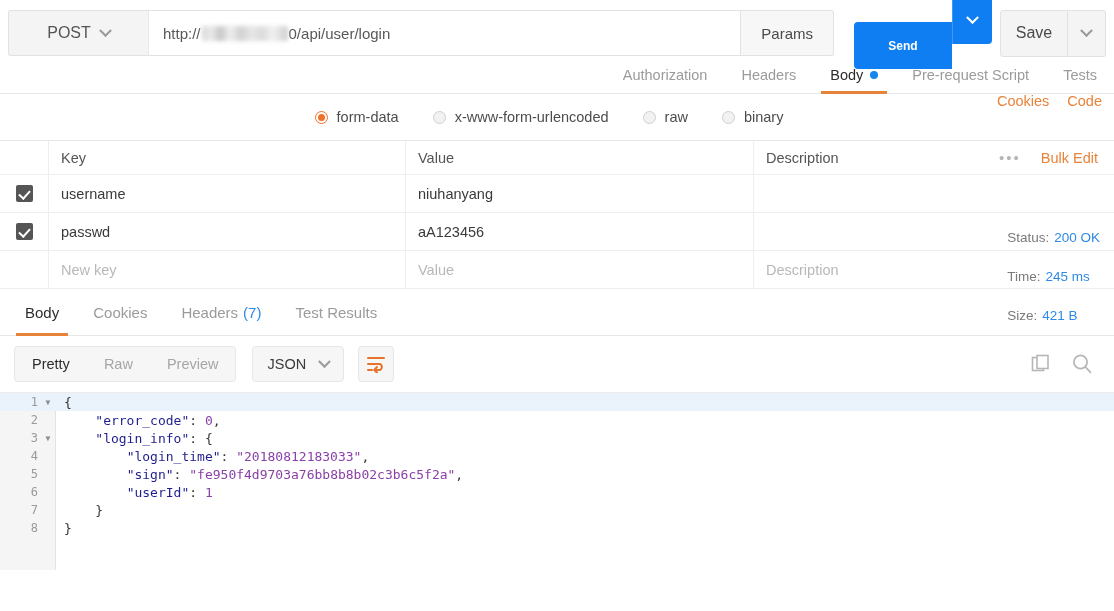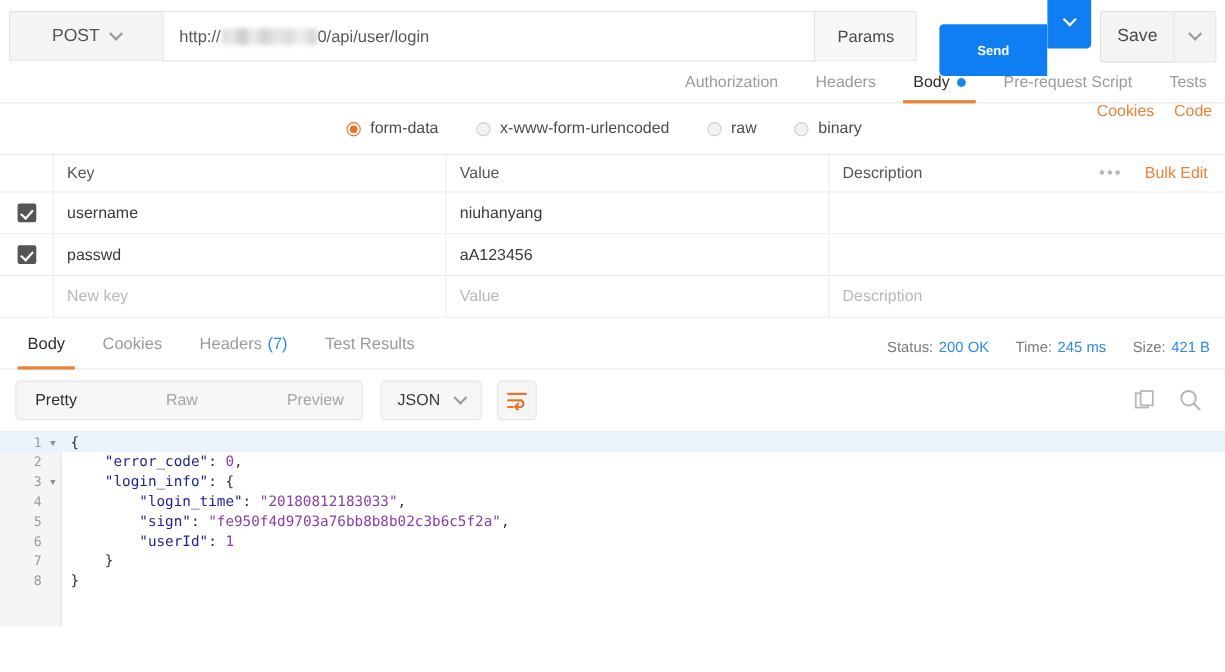--- a/index.html
+++ b/index.html
@@ -197,34 +197,33 @@
   }
   .restab.active { color: #2d2d2d; }
   .restab.active::after {
     content: ""; position: absolute; left: 8px; right: 8px; bottom: -1px;
     height: 3px; background: #e8833a;
   }
   .count-blue { color: #2e8ae6; margin-left: 5px; }
   .res-meta {
     margin-left: auto; display: flex; gap: 24px;
     padding-right: 14px; padding-bottom: 12px;
-    font-size: 13.5px; color: #7a7a7a;
+    font-size: 13.5px; color: #7a7a7a; flex-direction: column;
   }
   .meta-val { color: #2e8ae6; margin-left: 5px; }
 
   
   .view-bar {
     display: flex; align-items: center;
     height: 56px; padding: 0 14px;
   }
   .seg {
     display: flex; align-items: flex-start;
     background: #f6f6f6; border: 1px solid #e6e6e6; border-radius: 4px;
     height: 36px;
-    gap: 47px;
   }
   .seg-item {
     padding: 0 17px; height: 100%; display: flex; align-items: center;
     font-size: 14.5px; color: #a6a6a6; cursor: pointer;
   }
   .seg-item.active { color: #2d2d2d; }
   .json-sel {
     display: flex; align-items: center; gap: 14px;
     margin-left: 16px; height: 36px; padding: 0 14px;
     background: #f6f6f6; border: 1px solid #e6e6e6; border-radius: 4px;

